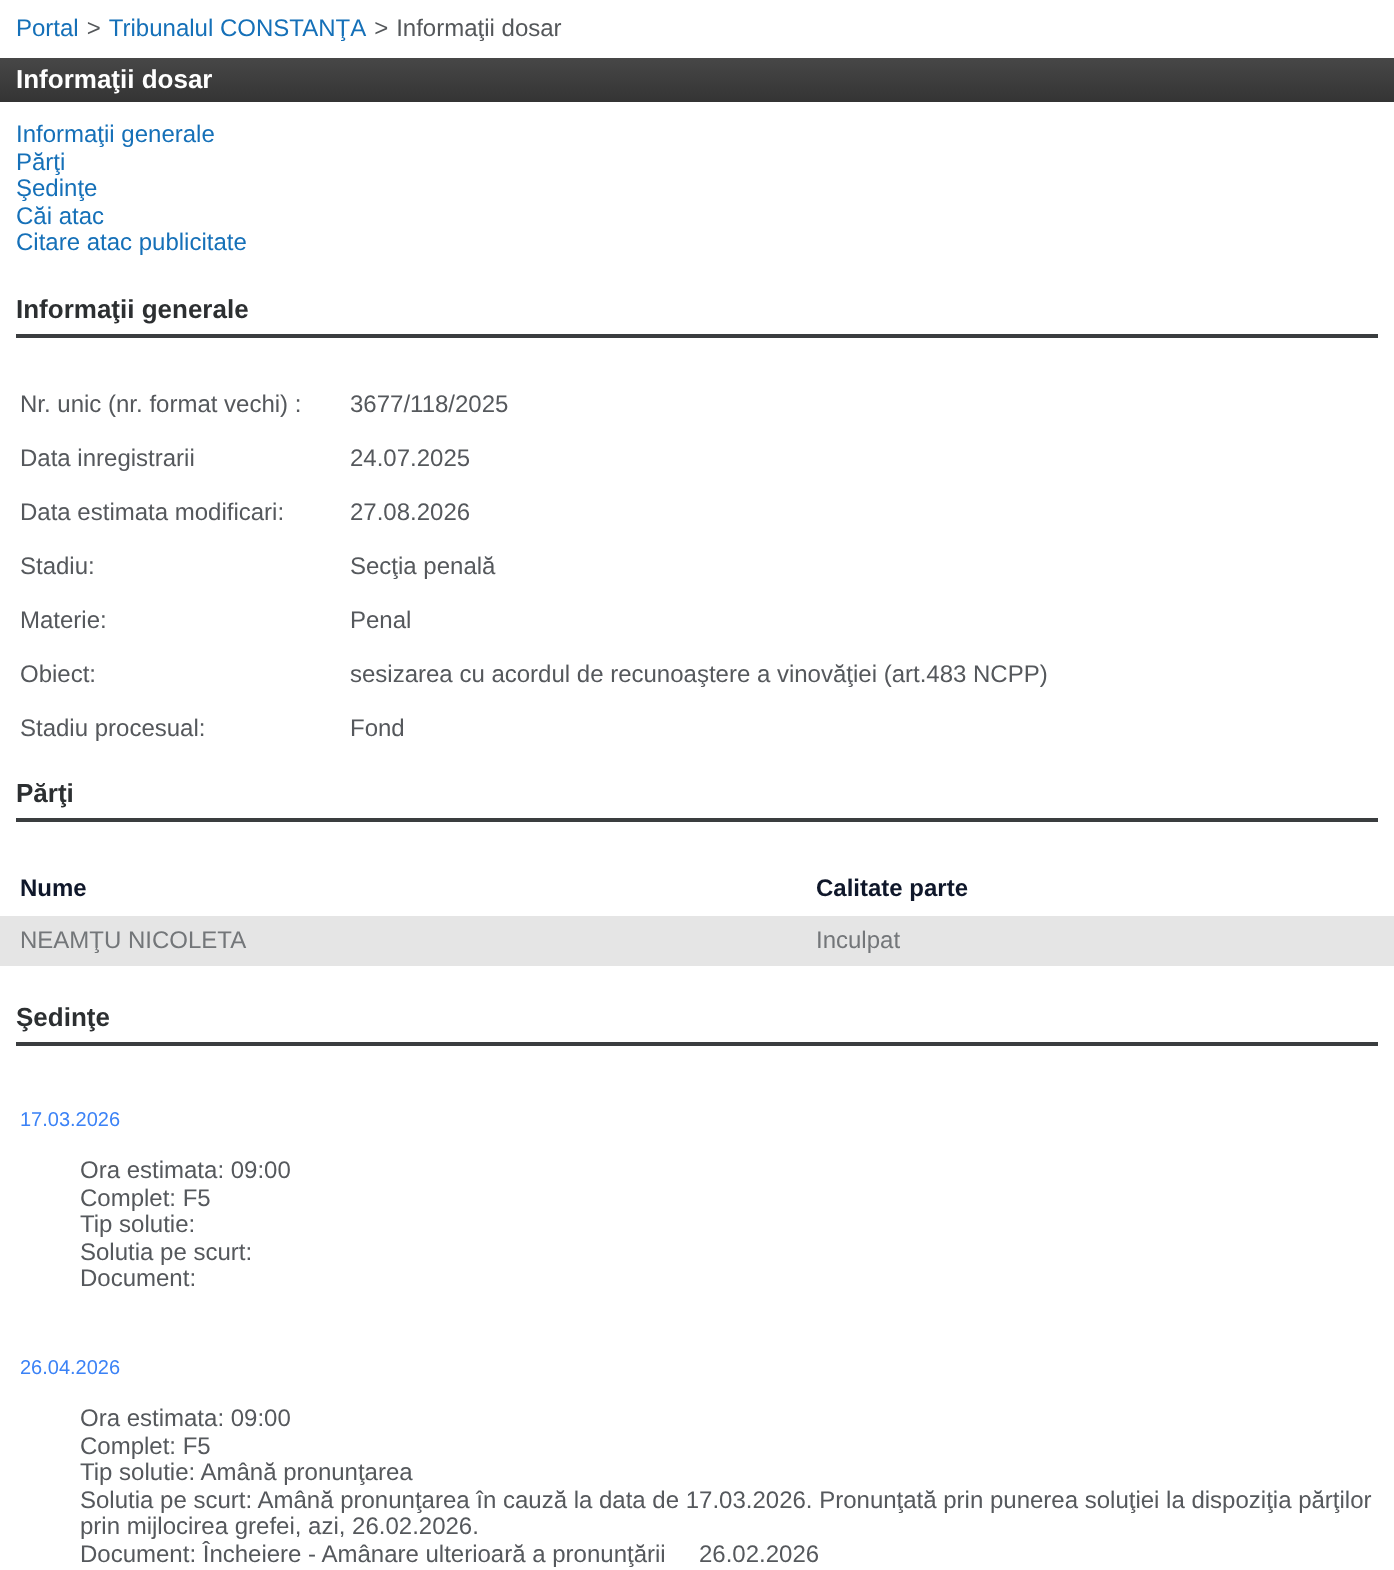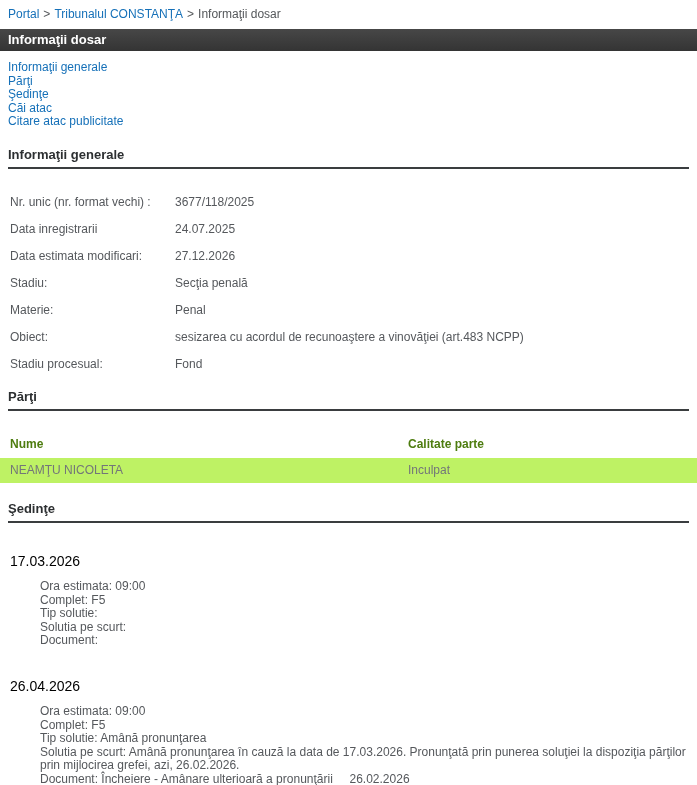--- a/index.html
+++ b/index.html
@@ -74,37 +74,37 @@
   
   table.parties {
     width: 697px;
     border-collapse: collapse;
     margin-top: 20px;
     font-size: 12px;
   }
   table.parties th {
     text-align: left;
     font-weight: bold;
-    color: #4d7c0f;
+    color: #0f172a;
     padding: 6px 4px 7px 10px;
   }
   table.parties td {
     color: #737679;
     padding: 5px 4px 6px 10px;
   }
-  table.parties tr.striped { background: #bef264; padding-left: 32px; }
+  table.parties tr.striped { background: #e5e5e5; padding-left: 32px; }
   table.parties .col-name { width: 398px; }
 
   
   .session { margin: 0 8px 0 10px; }
   .session-date {
     display: inline-block;
-    color: #000000;
+    color: #3b82f6;
     text-decoration: none;
-    font-size: 14px;
+    font-size: 10px;
     margin-top: 31px;
     cursor: pointer;
     line-height: 14px;
   }
   .session-lines { margin-top: 11px; margin-left: 30px; }
   .session-line {
     line-height: 13.6px;
     white-space: pre-wrap;
   }
 </style>
@@ -135,21 +135,21 @@
       <div class="info-row">
         <span class="info-label">Nr. unic (nr. format vechi) :</span>
         <span class="info-value">3677/118/2025</span>
       </div>
       <div class="info-row">
         <span class="info-label">Data inregistrarii</span>
         <span class="info-value">24.07.2025</span>
       </div>
       <div class="info-row">
         <span class="info-label">Data estimata modificari:</span>
-        <span class="info-value">27.12.2026</span>
+        <span class="info-value">27.08.2026</span>
       </div>
       <div class="info-row">
         <span class="info-label">Stadiu:</span>
         <span class="info-value">Secţia penală</span>
       </div>
       <div class="info-row">
         <span class="info-label">Materie:</span>
         <span class="info-value">Penal</span>
       </div>
       <div class="info-row">

